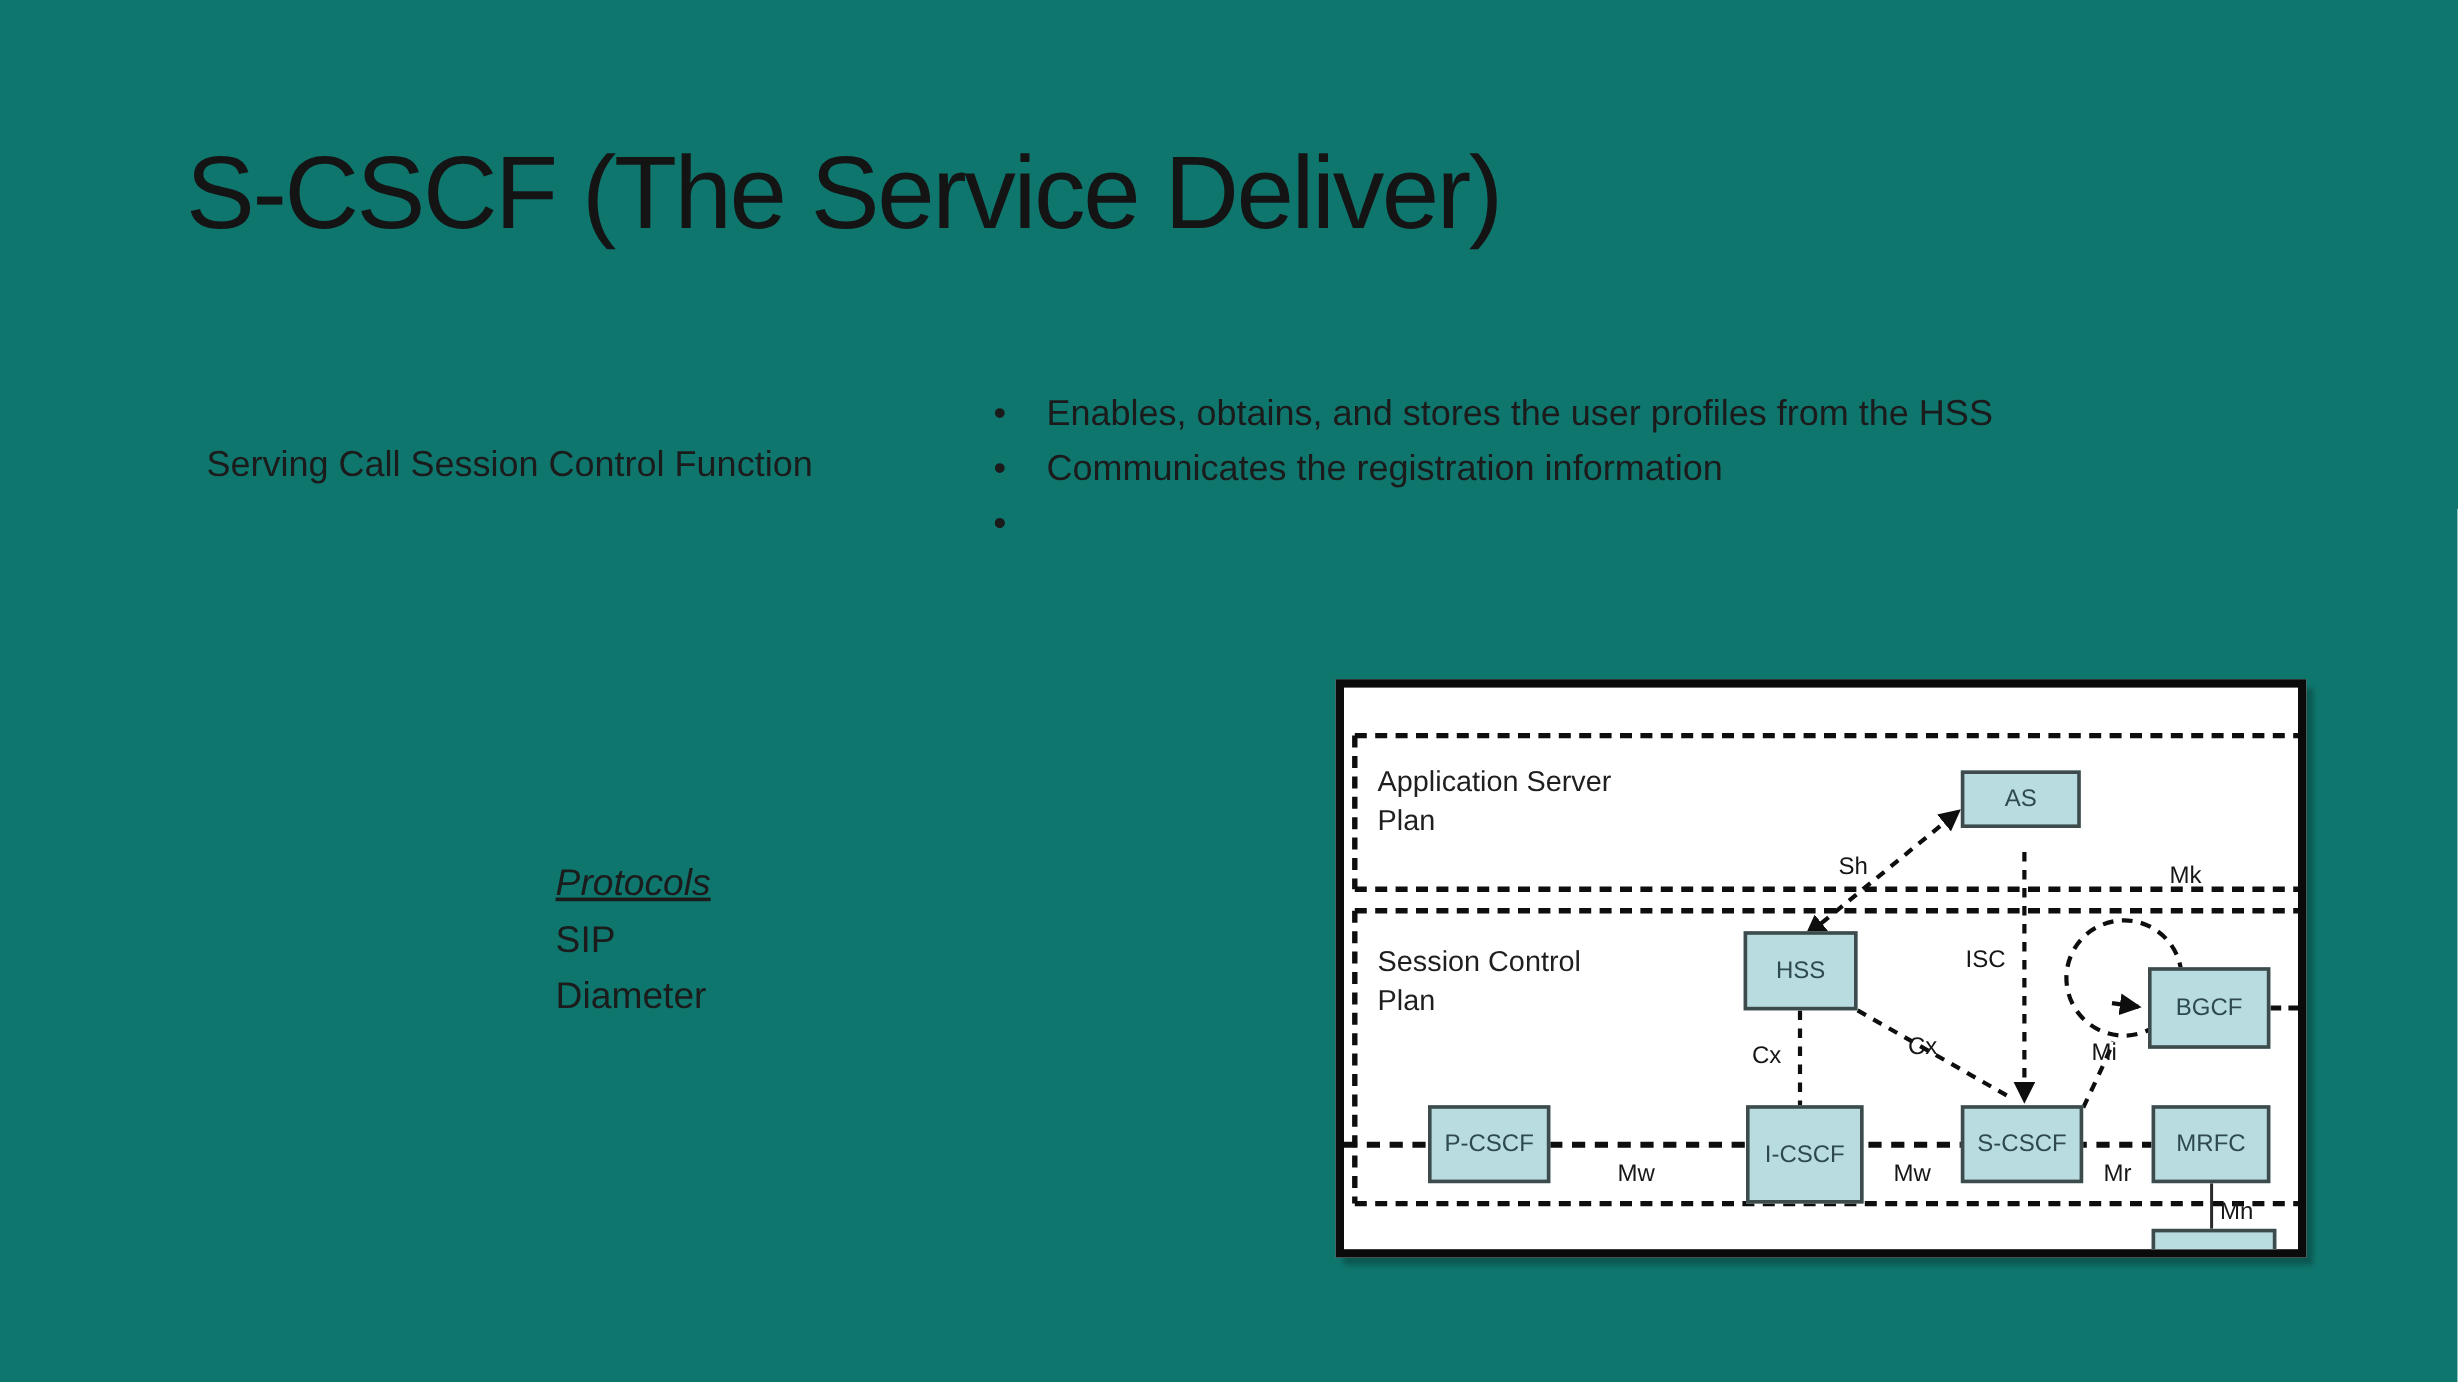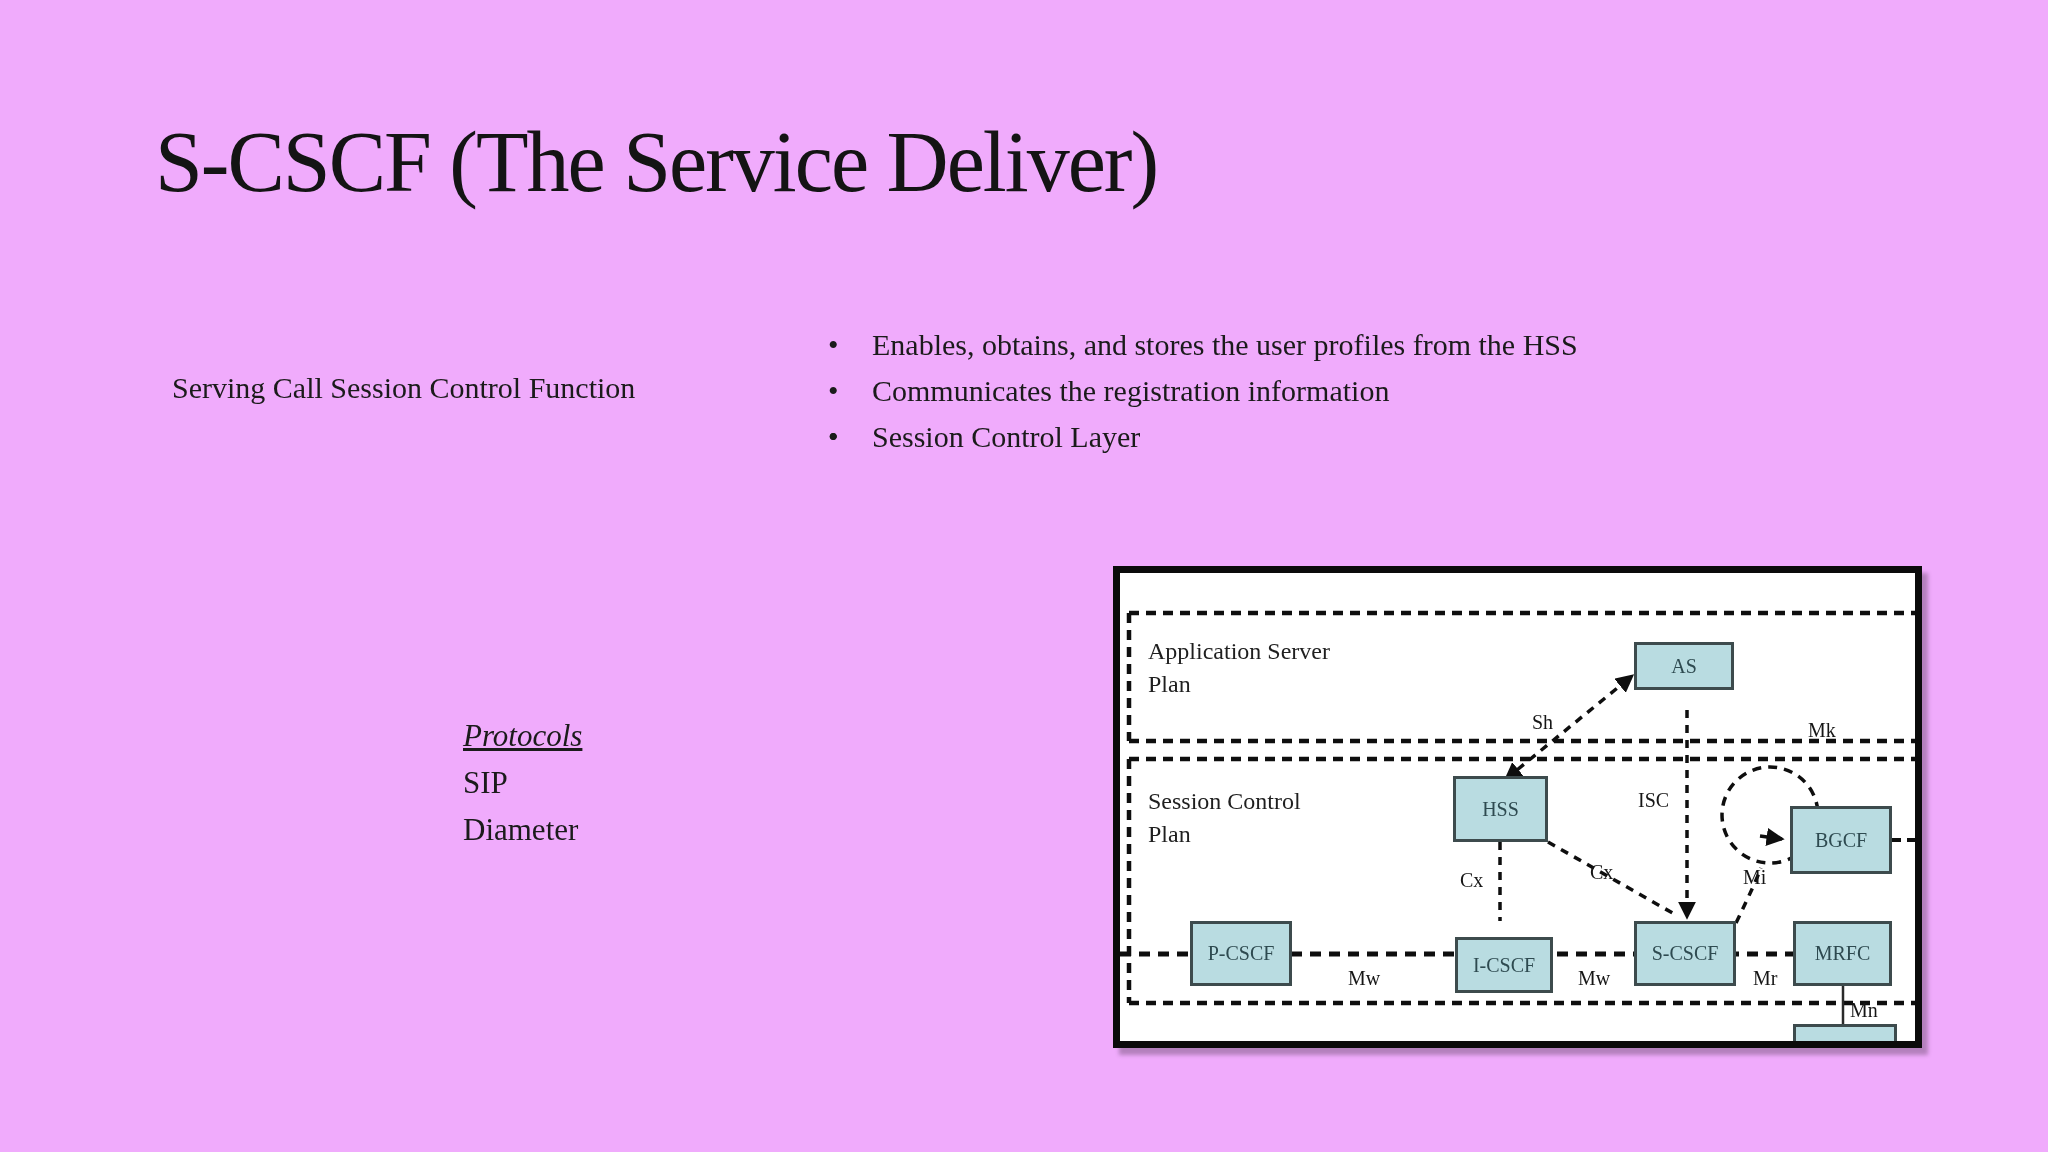--- a/index.html
+++ b/index.html
@@ -1,18 +1,18 @@
 <!DOCTYPE html>
 <html><head>
 <meta charset="utf-8">
 <style>
   html,body{margin:0;padding:0;background:#ffffff;}
   .slide{
-    position:relative;width:2048px;height:1152px;background:#f0abfc;
-    font-family:Liberation Serif, serif;color:#1a1a1a;overflow:hidden;
+    position:relative;width:2048px;height:1152px;background:#0f766e;
+    font-family:Liberation Sans, sans-serif;color:#1a1a1a;overflow:hidden;
   }
   .title{
     position:absolute;left:155px;top:112px;font-size:86px;font-weight:400;
     letter-spacing:-2px;color:#141414;white-space:nowrap;
   }
   .serving{
     position:absolute;left:172px;top:371px;font-size:30px;color:#1b1b1b;white-space:nowrap;
   }
   ul.bullets{
     position:absolute;left:828px;top:322px;width:800px;margin:0;padding:0;list-style:none;
@@ -54,21 +54,20 @@
     </li>
     <li>
       <span class="dot">•</span>
       <span>Communicates the registration information</span>
     </li>
     <li>
       <span class="dot">•</span>
     </li>
     <li>
       <span class="dot">•</span>
-      <span>Session Control Layer</span>
     </li>
   </ul>
 
   <div class="protocols">
     <div class="heading">Protocols</div>
     <div>SIP</div>
     <div>Diameter</div>
   </div>
 
   <div class="figure">
@@ -113,21 +112,21 @@
     </div>
     <div class="plane-label" style="left:28px;top:212px;">
       <div>Session Control</div>
       <div>Plan</div>
     </div>
 
     <div class="node" style="left:514px;top:69px;width:100px;height:48px;">AS</div>
     <div class="node" style="left:333px;top:203px;width:95px;height:66px;">HSS</div>
     <div class="node" style="left:670px;top:233px;width:102px;height:68px;">BGCF</div>
     <div class="node" style="left:70px;top:348px;width:102px;height:65px;">P-CSCF</div>
-    <div class="node" style="left:335px;top:364px;width:98px;height:56px;">I-CSCF</div>
+    <div class="node" style="left:335px;top:348px;width:98px;height:82px;">I-CSCF</div>
     <div class="node" style="left:514px;top:348px;width:102px;height:65px;">S-CSCF</div>
     <div class="node" style="left:673px;top:348px;width:99px;height:65px;">MRFC</div>
 
     <div class="node" style="left:673px;top:451px;width:104px;height:26px;"></div>
 
     <div class="ifc" style="left:412px;top:138px;">Sh</div>
     <div class="ifc" style="left:688px;top:146px;">Mk</div>
     <div class="ifc" style="left:518px;top:216px;">ISC</div>
     <div class="ifc" style="left:340px;top:296px;">Cx</div>
     <div class="ifc" style="left:470px;top:288px;">Cx</div>

